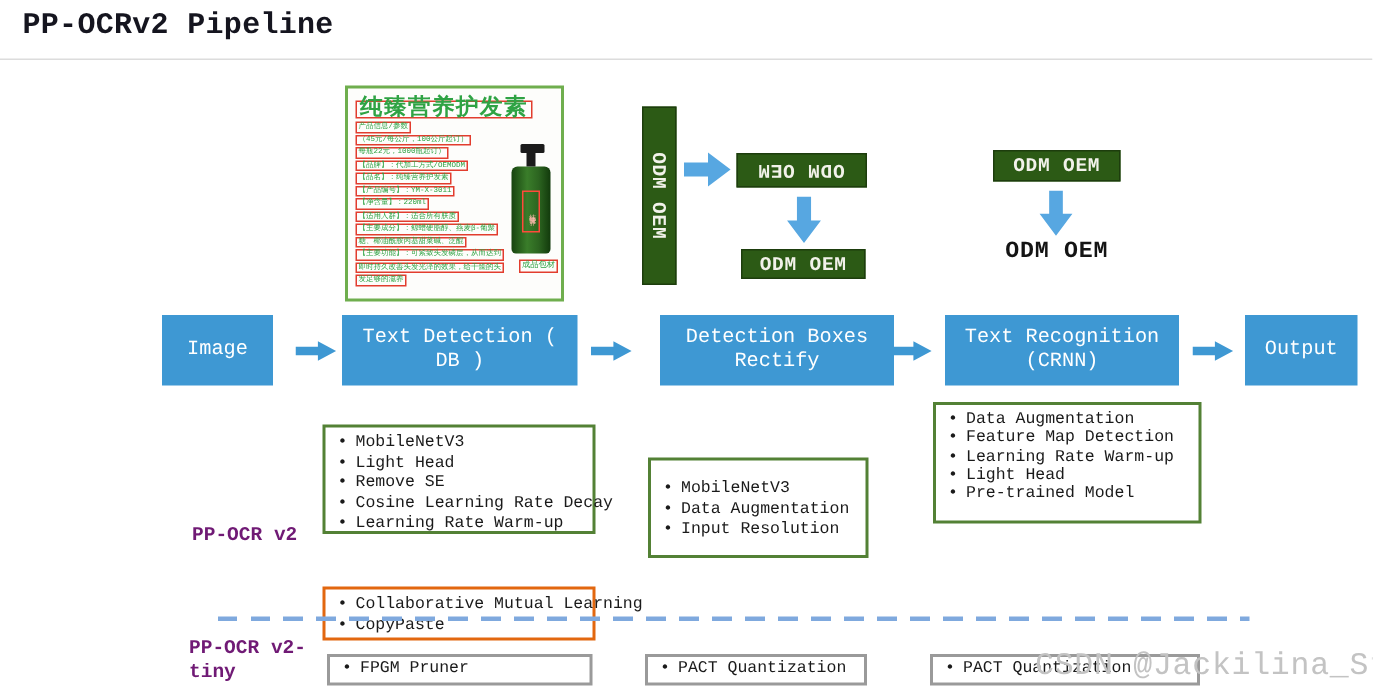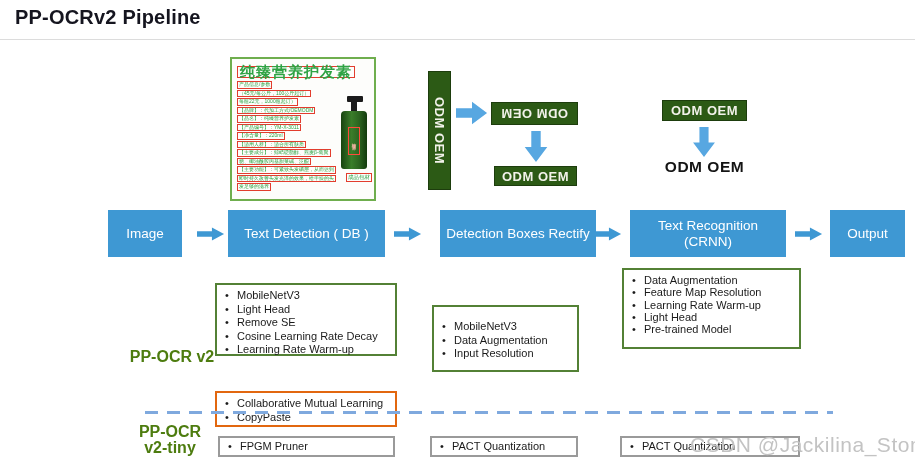--- a/index.html
+++ b/index.html
@@ -1,17 +1,17 @@
 <!DOCTYPE html>
 <html><head>
 <meta charset="utf-8">
 <style>
   * { margin:0; padding:0; box-sizing:border-box; }
   body { font-family:"Liberation Sans", sans-serif; background:#fff; }
-  .canvas { position:relative; width:915px; height:463px; background:#fff; overflow:hidden; }
+  .canvas { position:relative; width:915px; height:463px; background:#fff; overflow:hidden;font-family:Liberation Mono, monospace; }
 
   
   .page-title { position:absolute; left:15px; top:6px; font-size:20px; font-weight:700; color:#15151f; letter-spacing:.2px; }
   .header-rule { position:absolute; left:0; top:39px; width:915px; height:1px; background:#dcdcdc; }
 
   
   .sample { position:absolute; left:230px; top:57px; width:146px; height:144px; border:2px solid #6fae4e; background:#fdfdfb; padding:4px 3px 2px 5px; }
   .ocr-title { display:inline-block; font-size:15px; font-weight:700; color:#2fa344; border:1px solid #e23d2e; line-height:10px; padding:0 2px; letter-spacing:1px; margin-bottom:1px; }
   .ocr-line { display:table; font-size:5px; line-height:5.5px; color:#2fa344; border:1px solid #e23d2e; padding:0 1px; margin-bottom:1px; white-space:nowrap; }
   .bottle { position:absolute; right:7px; top:52px; width:26px; height:58px; background:linear-gradient(90deg,#17430f,#3a7d2a 40%,#2c6420 70%,#123a0c); border-radius:4px 4px 3px 3px; z-index:2; }
@@ -55,21 +55,21 @@
   .rect-green { left:432px; top:305px; width:147px; height:67px; padding-top:13px; }
   .rec-green { left:622px; top:268px; width:179px; height:81px; padding-top:4px; }
   .rec-green .bullet-item { line-height:12.3px; }
   .rec-orange { left:622px; top:358px; width:179px; height:45px; padding-top:4px; }
   .tiny-box { top:436px; height:21px; display:flex; align-items:center; }
   .tiny-0 { left:218px; width:177px; }
   .tiny-1 { left:430px; width:148px; }
   .tiny-2 { left:620px; width:180px; }
 
   
-  .row-label { position:absolute; font-size:16px; font-weight:700; color:#4d7c0f; text-align:center; line-height:16px; }
+  .row-label { position:absolute; font-size:13px; font-weight:700; color:#701a75; line-height:16px; }
   .label-v2 { left:128px; top:349px; width:88px; }
   .label-tiny { left:126px; top:424px; width:88px; }
   .dashed-divider { position:absolute; left:145px; top:411px; width:688px; height:3px;
     background:repeating-linear-gradient(90deg,#7fa9de 0 13px,transparent 13px 22px); }
 
   .watermark { position:absolute; left:690px; top:433px; font-size:21px; color:#c3c3c3; letter-spacing:.5px; z-index:5; white-space:nowrap; }
 </style>
 </head>
 <body>
 
@@ -170,21 +170,21 @@
       <div class="bullet-item">Collaborative Mutual Learning</div>
       <div class="bullet-item">CopyPaste</div>
     </div>
   <div class="fbox green rect-green">
       <div class="bullet-item">MobileNetV3</div>
       <div class="bullet-item">Data Augmentation</div>
       <div class="bullet-item">Input Resolution</div>
     </div>
   <div class="fbox green rec-green">
       <div class="bullet-item">Data Augmentation</div>
-      <div class="bullet-item">Feature Map Resolution</div>
+      <div class="bullet-item">Feature Map Detection</div>
       <div class="bullet-item">Learning Rate Warm-up</div>
       <div class="bullet-item">Light Head</div>
       <div class="bullet-item">Pre-trained Model</div>
     </div>
 
   <div class="row-label label-v2">PP-OCR v2</div>
   <div class="dashed-divider"></div>
   <div class="row-label label-tiny">PP-OCR v2-tiny</div>
 
   <div class="fbox gray tiny-box tiny-0">

